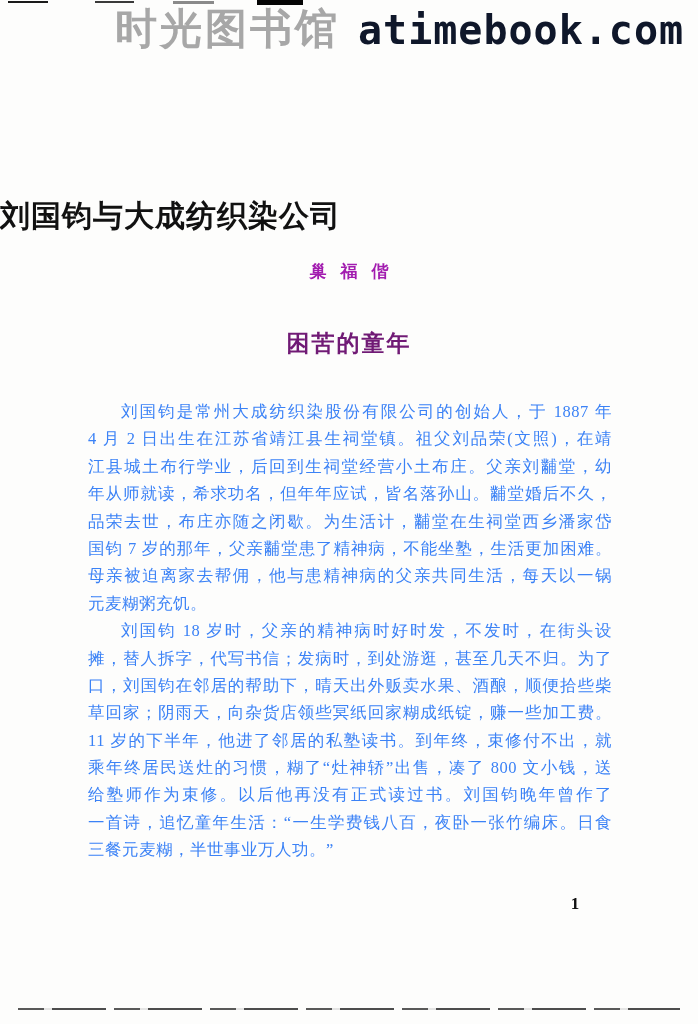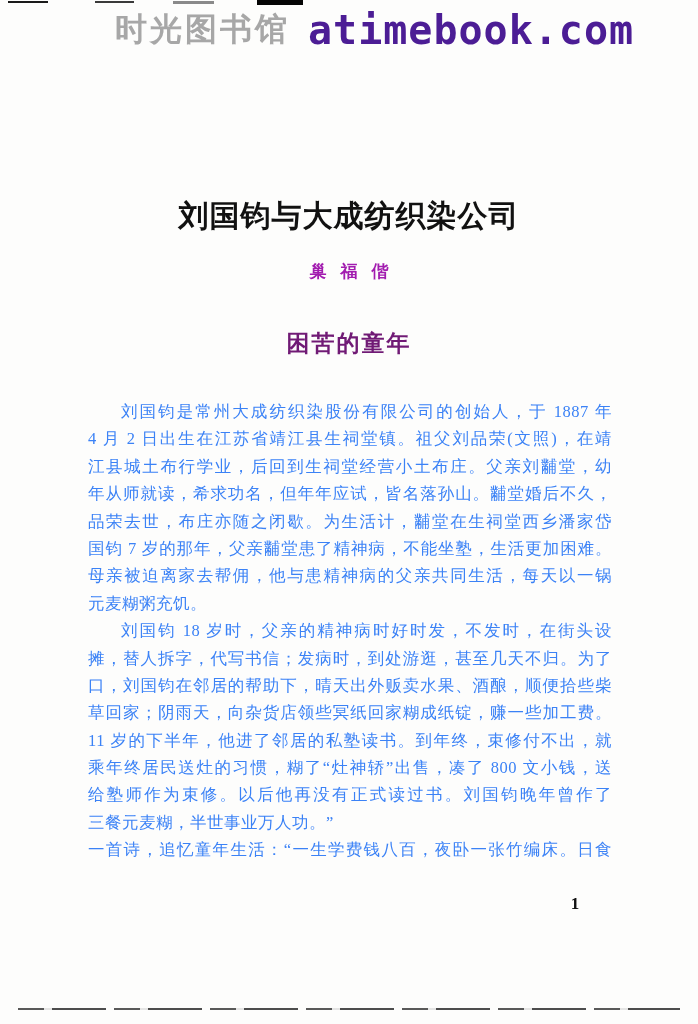--- a/index.html
+++ b/index.html
@@ -12,21 +12,21 @@
     color:#1b1b1b;
   }
   
   .watermark{
     position:absolute;top:6px;left:115px;right:0;
     display:flex;align-items:flex-start;gap:18px;
     pointer-events:none;white-space:nowrap;
   }
   .wm-cjk{
     font-family:Liberation Sans, sans-serif;
-    font-weight:bold;font-size:32px;line-height:46px;letter-spacing:3px;
+    font-weight:bold;font-size:42px;line-height:46px;letter-spacing:3px;
   }
   .wm-latin{
     font-family:"DejaVu Sans Mono","Liberation Mono",monospace;
     font-weight:bold;font-size:40px;line-height:48px;letter-spacing:1px;
   }
   
   .mark{position:absolute;background:#000;}
   .mark1{left:8px;top:1px;width:40px;height:2px;background:#1a1a1a;}
   .mark2{left:95px;top:1px;width:39px;height:2px;background:#3a3a3a;}
   .mark3{left:173px;top:1px;width:41px;height:3px;background:#8a8a8a;}
@@ -35,21 +35,21 @@
     position:absolute;left:18px;top:1008px;width:662px;height:2px;
     background:
       repeating-linear-gradient(90deg,
         #3c3c3c 0 26px, rgba(60,60,60,.15) 26px 34px,
         #2e2e2e 34px 88px, rgba(60,60,60,0) 88px 96px);
     opacity:.85;
   }
   
   .title{
     position:absolute;left:0;width:698px;top:196px;
-    text-align:center;font-size:30px;font-weight:600;
+    font-size:30px;font-weight:600;
     letter-spacing:1px;color:#111;
   }
   .author{
     position:absolute;left:0;width:698px;top:260px;
     text-align:center;font-size:17px;font-weight:600;
     letter-spacing:14px;text-indent:14px;color:#a21caf;
   }
   .section-heading{
     position:absolute;left:0;width:698px;top:328px;
     text-align:center;font-size:23px;font-weight:bold;
@@ -77,21 +77,21 @@
 
 <div class="page">
 
   <div class="mark mark1"></div>
   <div class="mark mark2"></div>
   <div class="mark mark3"></div>
   <div class="mark mark4"></div>
 
   <div class="watermark">
     <span class="wm-cjk" style="color: rgb(167, 167, 167);">时光图书馆</span>
-    <span class="wm-latin" style="color: #4c1d95;">atimebook.com</span>
+    <span class="wm-latin" style="color: #0f172a;">atimebook.com</span>
   </div>
 
   <div class="title">刘国钧与大成纺织染公司</div>
   <div class="author">巢福偕</div>
   <div class="section-heading">困苦的童年</div>
 
   <div class="body-block">
     <div class="line indent">刘国钧是常州大成纺织染股份有限公司的创始人，于 1887 年</div>
     <div class="line">4 月 2 日出生在江苏省靖江县生祠堂镇。祖父刘品荣(文照)，在靖</div>
     <div class="line">江县城土布行学业，后回到生祠堂经营小土布庄。父亲刘黼堂，幼</div>
@@ -100,20 +100,20 @@
     <div class="line">国钧 7 岁的那年，父亲黼堂患了精神病，不能坐塾，生活更加困难。</div>
     <div class="line">母亲被迫离家去帮佣，他与患精神病的父亲共同生活，每天以一锅</div>
     <div class="line end">元麦糊粥充饥。</div>
     <div class="line indent">刘国钧 18 岁时，父亲的精神病时好时发，不发时，在街头设</div>
     <div class="line">摊，替人拆字，代写书信；发病时，到处游逛，甚至几天不归。为了糊</div>
     <div class="line">口，刘国钧在邻居的帮助下，晴天出外贩卖水果、酒酿，顺便拾些柴</div>
     <div class="line">草回家；阴雨天，向杂货店领些冥纸回家糊成纸锭，赚一些加工费。</div>
     <div class="line">11 岁的下半年，他进了邻居的私塾读书。到年终，束修付不出，就</div>
     <div class="line">乘年终居民送灶的习惯，糊了“灶神轿”出售，凑了 800 文小钱，送</div>
     <div class="line">给塾师作为束修。以后他再没有正式读过书。刘国钧晚年曾作了</div>
+    <div class="line">一首诗，追忆童年生活：“一生学费钱八百，夜卧一张竹编床。日食</div>
     <div class="line end">三餐元麦糊，半世事业万人功。”</div>
-    <div class="line">一首诗，追忆童年生活：“一生学费钱八百，夜卧一张竹编床。日食</div>
   </div>
 
   <div class="page-number">1</div>
 
   <div class="bottom-line"></div>
 </div>
 
 </body></html>

